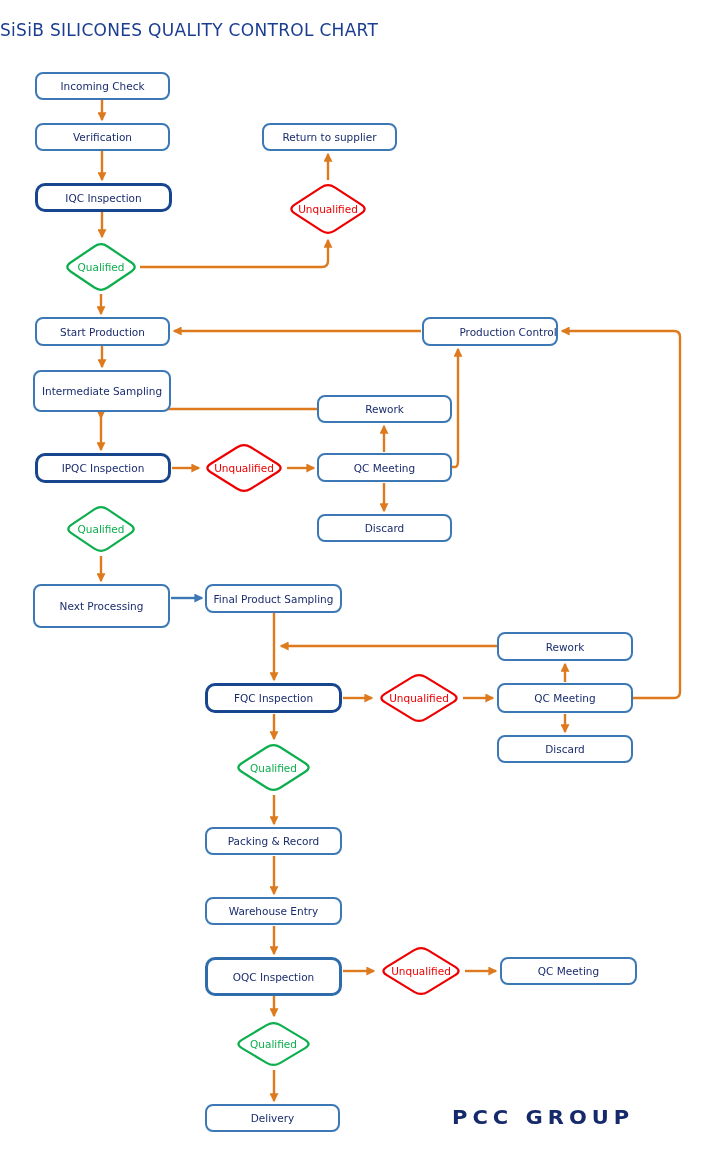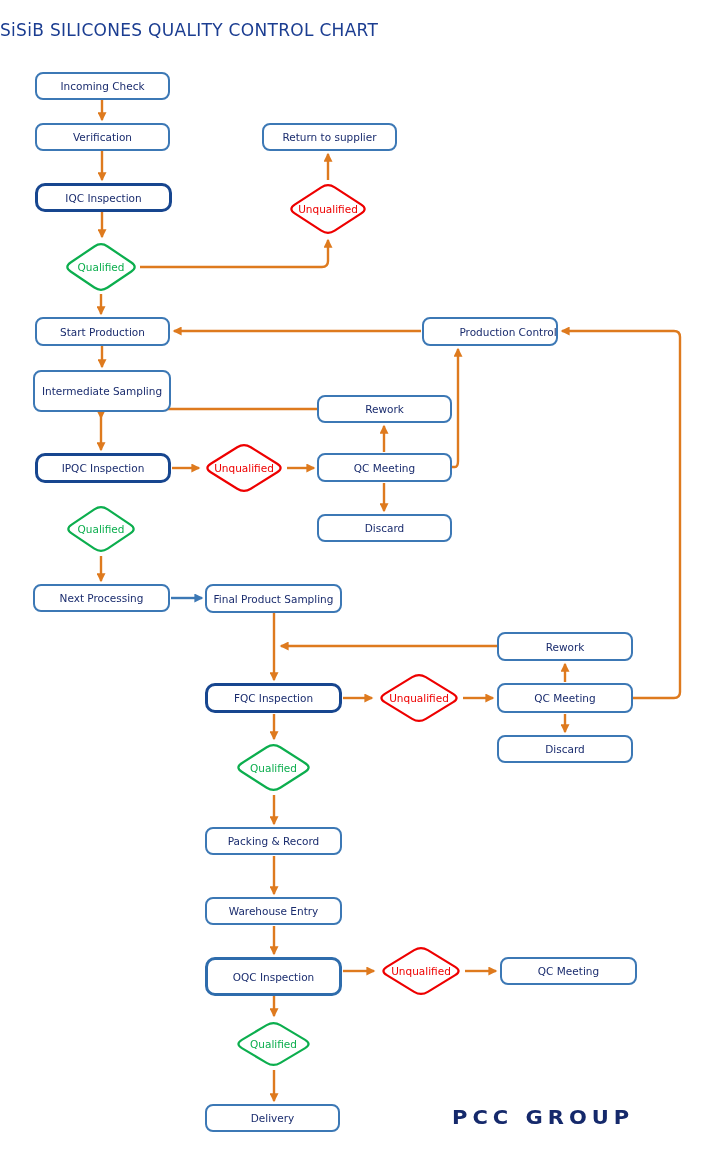--- a/index.html
+++ b/index.html
@@ -131,21 +131,21 @@
       </div>
       <div class="node-box" style="left: 317px; top: 514px; width: 135px; height: 28px; border-color: rgb(60, 120, 181); color: rgb(26, 44, 110);">
         <span>Discard</span>
       </div>
       <div class="diamond green" style="left: 63px; top: 503px; width: 76px; height: 52px;">
         <svg width="76" height="52">
           <path d="M 31.34359764529725 6.437601569801833 Q 38 2 44.65640235470275 6.437601569801833 L 67.34359764529725 21.562398430198165 Q 74 26 67.34359764529725 30.437601569801835 L 44.65640235470275 45.562398430198165 Q 38 50 31.34359764529725 45.562398430198165 L 8.656402354702749 30.437601569801835 Q 2 26 8.656402354702749 21.562398430198165 Z" fill="#ffffff" stroke="#0CAE4E" stroke-width="2.2"></path>
         </svg>
         <span style="color: rgb(12, 174, 78);">Qualified</span>
       </div>
-      <div class="node-box" style="left: 33px; top: 584px; width: 137px; height: 28px; border-color: rgb(60, 120, 181); color: rgb(26, 44, 110);">
+      <div class="node-box" style="left: 33px; top: 584px; width: 137px; height: 44px; border-color: rgb(60, 120, 181); color: rgb(26, 44, 110);">
         <span>Next Processing</span>
       </div>
       <div class="node-box" style="left: 205px; top: 584px; width: 137px; height: 29px; border-color: rgb(60, 120, 181); color: rgb(26, 44, 110);">
         <span>Final Product Sampling</span>
       </div>
       <div class="node-box" style="left: 497px; top: 632px; width: 136px; height: 29px; border-color: rgb(60, 120, 181); color: rgb(26, 44, 110);">
         <span>Rework</span>
       </div>
       <div class="node-box strong" style="left: 205px; top: 683px; width: 137px; height: 30px; border-color: rgb(23, 70, 143); color: rgb(26, 44, 110);">
         <span>FQC Inspection</span>

